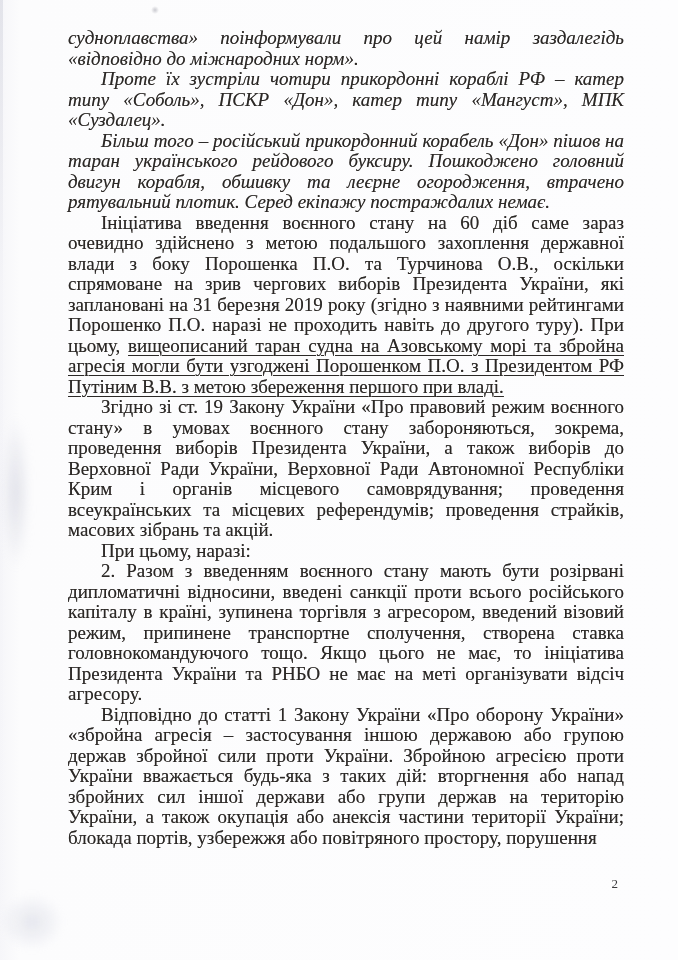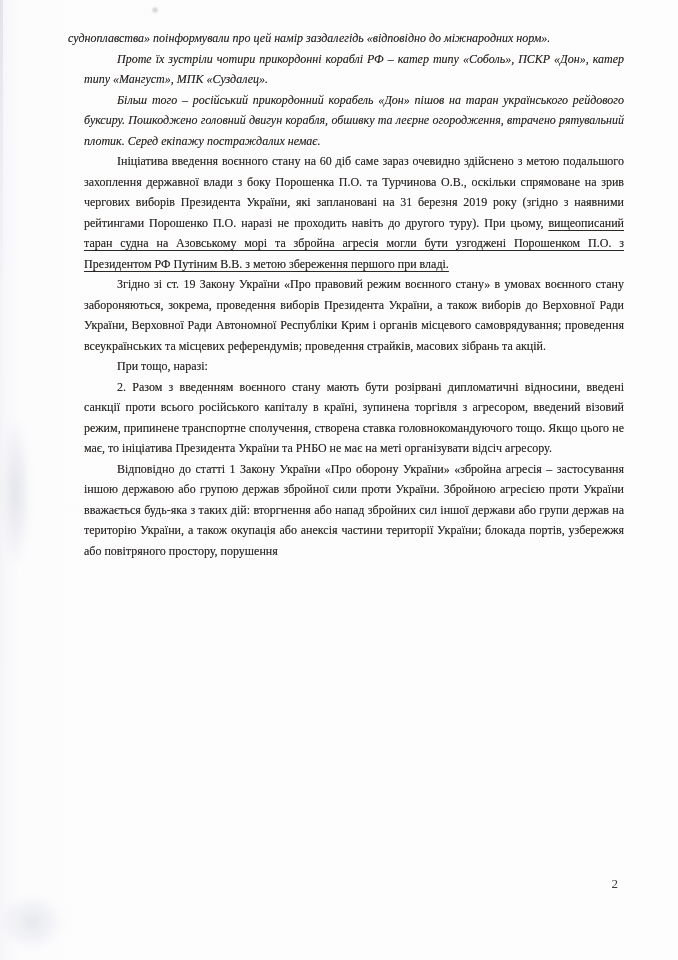--- a/index.html
+++ b/index.html
@@ -15,31 +15,30 @@
     background: linear-gradient(90deg, #f6f6f9 0%, #fcfcfd 3%, #fdfdfe 100%);
     font-family: "Liberation Serif", "DejaVu Serif", serif;
     color: #2b2826;
   }
   .text-block {
     position: absolute;
     left: 68px;
     top: 28px;
     width: 556px;
     text-align: justify;
-    font-size: 12px;
+    font-size: 19px;
     line-height: 20.5px;
     text-shadow: 0 0 0.4px rgba(60, 55, 50, 0.55);
   }
   .para {
     margin: 0;
     padding: 0;
   }
   .para.indent {
     text-indent: 33px;
-    margin-left: 16px;
   }
   .para.italic {
     font-style: italic;
   }
   .run-underline {
     text-decoration: underline;
     text-underline-offset: 2.5px;
     text-decoration-thickness: 1px;
   }
   .page-number {
@@ -97,19 +96,19 @@
   <div class="mark-top"></div>
   <div class="smudge-left"></div>
   <div class="smudge-bottom"></div>
 
   <div class="text-block" id="paragraphs">
       <p class="para italic"><span>судноплавства» поінформували про цей намір заздалегідь «відповідно до міжнародних норм».</span></p>
       <p class="para italic indent"><span>Проте їх зустріли чотири прикордонні кораблі РФ – катер типу «Соболь», ПСКР «Дон», катер типу «Мангуст», МПК «Суздалец».</span></p>
       <p class="para italic indent"><span>Більш того – російський прикордонний корабель «Дон» пішов на таран українського рейдового буксиру. Пошкоджено головний двигун корабля, обшивку та леєрне огородження, втрачено рятувальний плотик. Серед екіпажу постраждалих немає.</span></p>
       <p class="para normal indent"><span>Ініціатива введення воєнного стану на 60 діб саме зараз очевидно здійснено з метою подальшого захоплення державної влади з боку Порошенка П.О. та Турчинова О.В., оскільки спрямоване на зрив чергових виборів Президента України, які заплановані на 31 березня 2019 року (згідно з наявними рейтингами Порошенко П.О. наразі не проходить навіть до другого туру). При цьому, </span><span class="run-underline">вищеописаний таран судна на Азовському морі та збройна агресія могли бути узгоджені Порошенком П.О. з Президентом РФ Путіним В.В. з метою збереження першого при владі.</span></p>
       <p class="para normal indent"><span>Згідно зі ст. 19 Закону України «Про правовий режим воєнного стану» в умовах воєнного стану забороняються, зокрема, проведення виборів Президента України, а також виборів до Верховної Ради України, Верховної Ради Автономної Республіки Крим і органів місцевого самоврядування; проведення всеукраїнських та місцевих референдумів; проведення страйків, масових зібрань та акцій.</span></p>
-      <p class="para normal indent"><span>При тощо, наразі:</span></p>
+      <p class="para normal indent"><span>При цьому, наразі:</span></p>
       <p class="para normal indent"><span>2. Разом з введенням воєнного стану мають бути розірвані дипломатичні відносини, введені санкції проти всього російського капіталу в країні, зупинена торгівля з агресором, введений візовий режим, припинене транспортне сполучення, створена ставка головнокомандуючого тощо. Якщо цього не має, то ініціатива Президента України та РНБО не має на меті організувати відсіч агресору.</span></p>
       <p class="para normal indent"><span>Відповідно до статті 1 Закону України «Про оборону України» «збройна агресія – застосування іншою державою або групою держав збройної сили проти України. Збройною агресією проти України вважається будь-яка з таких дій: вторгнення або напад збройних сил іншої держави або групи держав на територію України, а також окупація або анексія частини території України; блокада портів, узбережжя або повітряного простору, порушення</span></p>
     </div>
 
   <div class="page-number">2</div>
 </div>
 
 </body></html>

